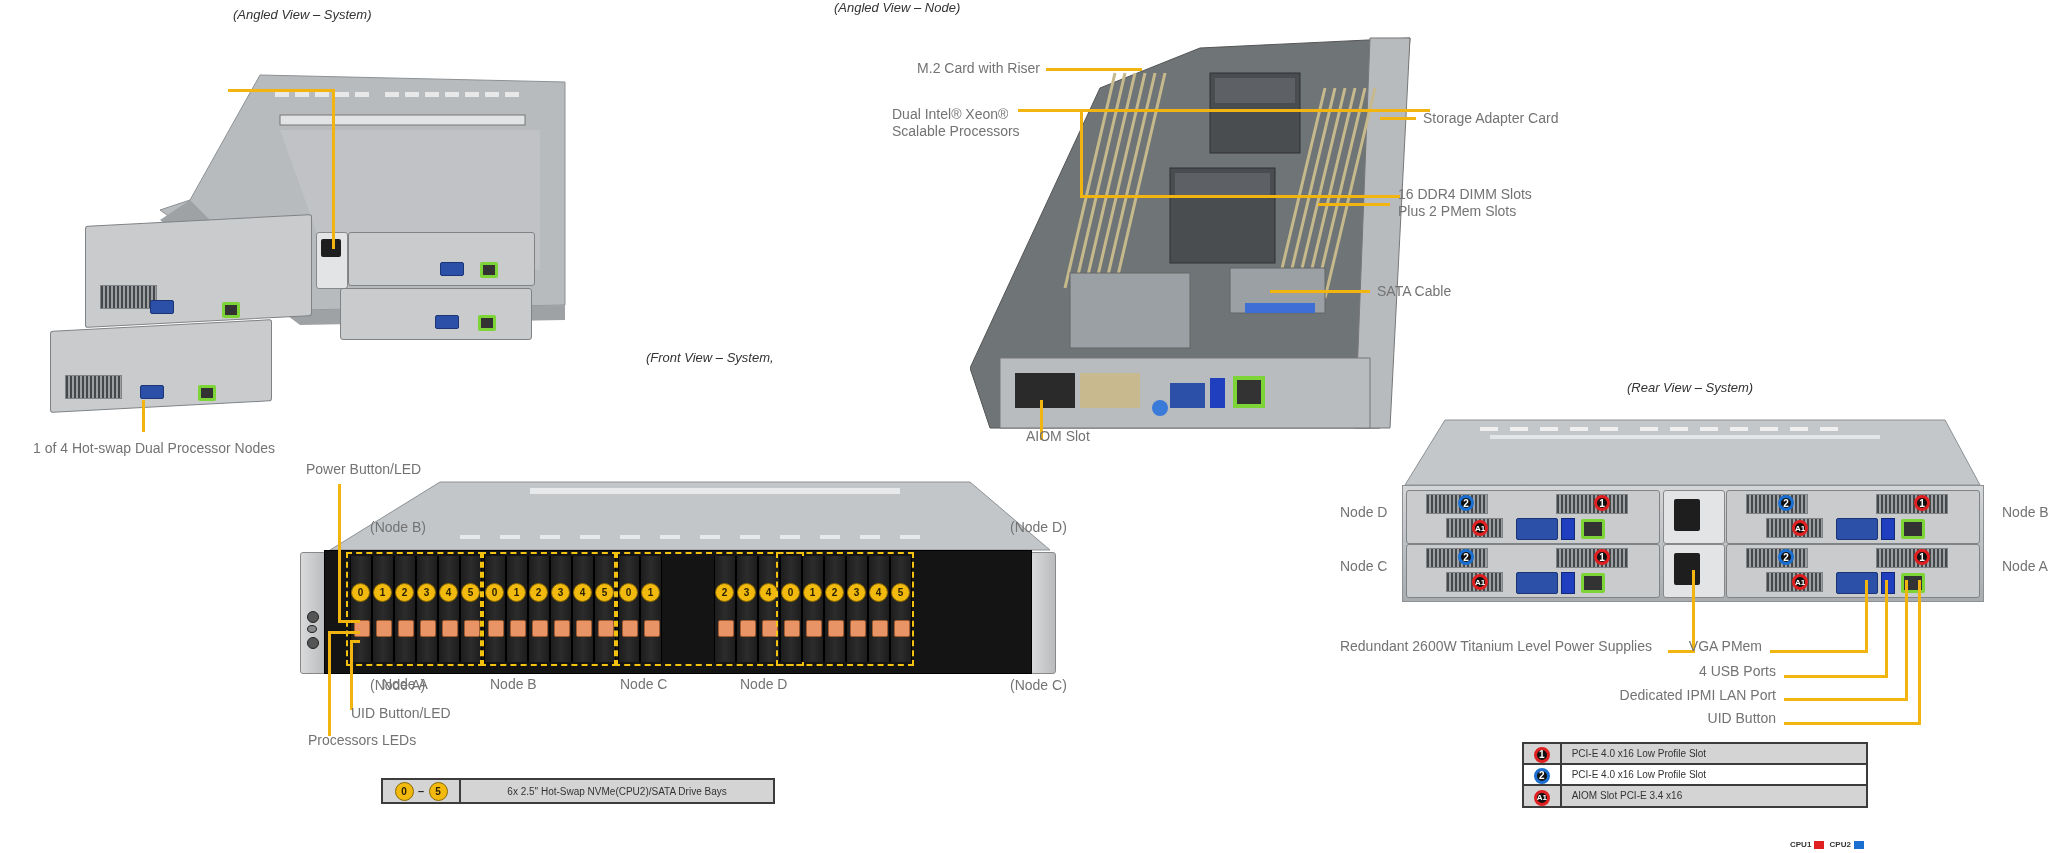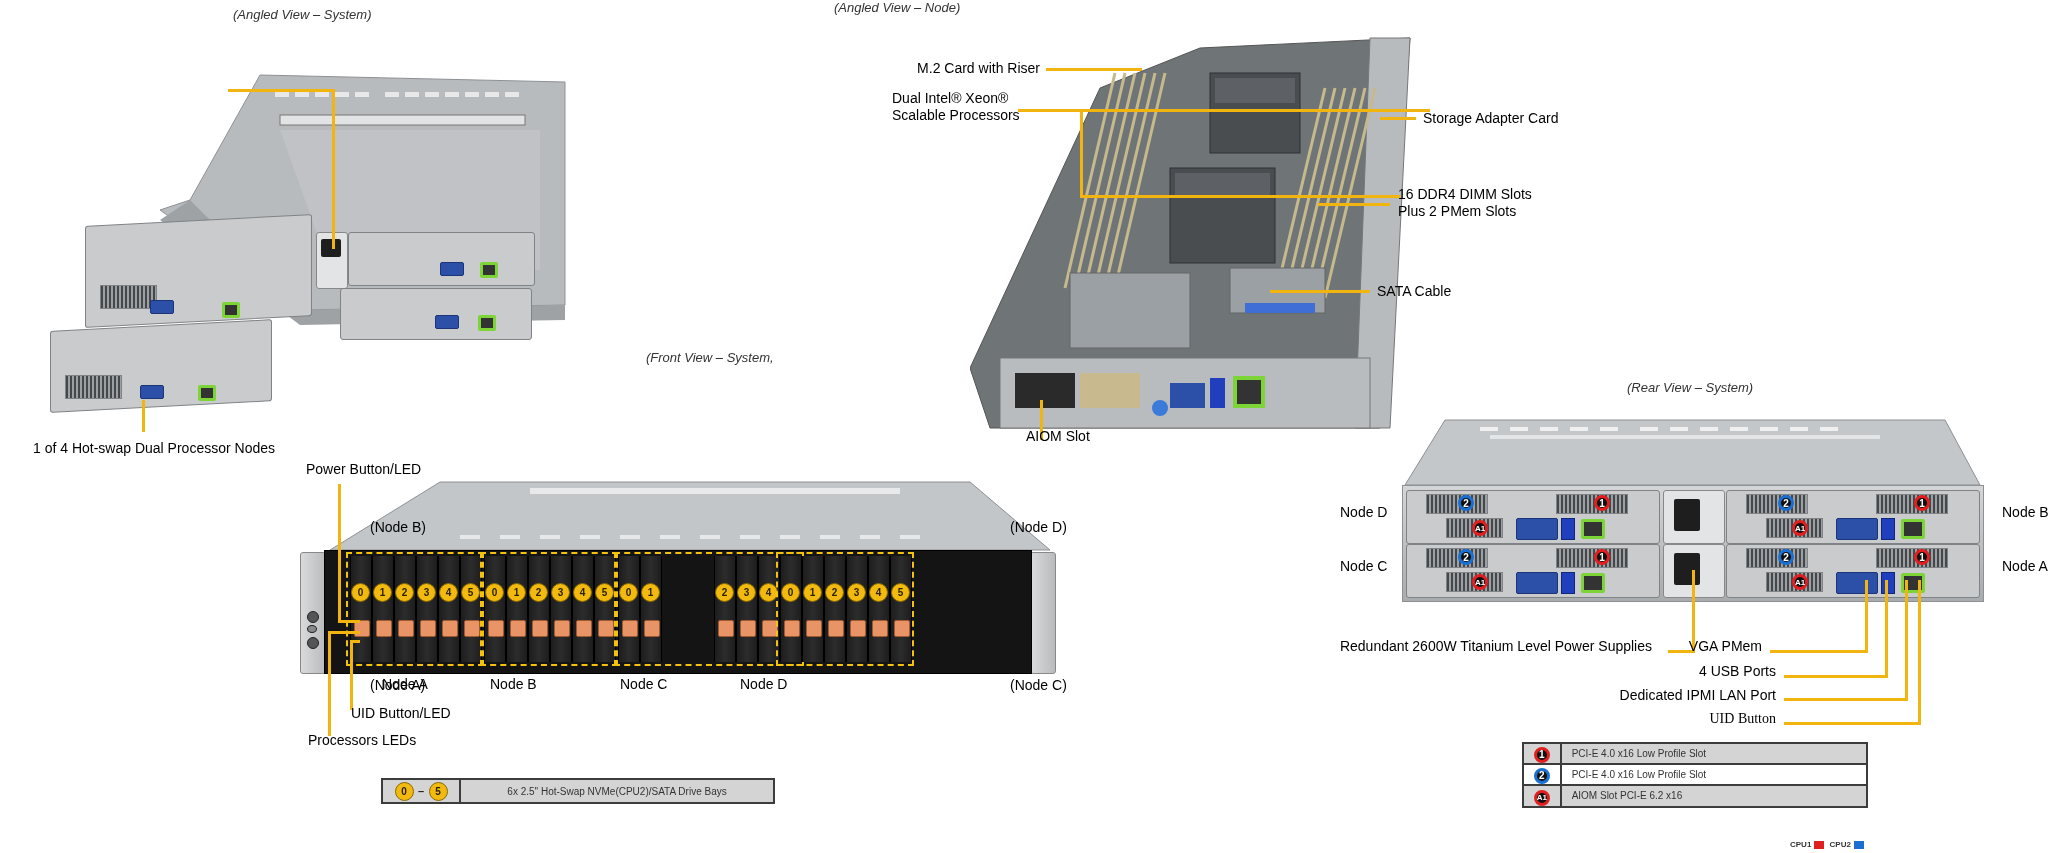--- a/index.html
+++ b/index.html
@@ -1,20 +1,20 @@
 <!DOCTYPE html>
 <html><head>
 <meta charset="utf-8">
 <style>
   html, body { margin:0; padding:0; background:#ffffff; }
   body { width:2048px; height:853px; position:relative; overflow:hidden;
          font-family:"Liberation Sans", sans-serif; color:#222; }
   .abs { position:absolute; }
   .cap { font-style:italic; font-size:13px; color:#333; white-space:nowrap; }
-  .lbl { font-size:14px; color:#000000; white-space:nowrap; line-height:17px; }
+  .lbl { font-size:14px; color:#737373; white-space:nowrap; line-height:17px; }
   .lbl.r { text-align:right; }
   .ln { position:absolute; background:#f2b40f; }
   .h { height:3px; }
   .v { width:3px; }
 
   
   .chassis { position:absolute; background:linear-gradient(180deg,#d4d6d8 0%,#b9bcbf 60%,#a9acaf 100%); border:1px solid #8d9194; }
   .node { position:absolute; background:#c9cbcd; border:1px solid #7f8386; border-radius:3px; }
   .grille { position:absolute; background:repeating-linear-gradient(90deg,#5a5e61 0 2px,#d0d2d4 2px 4px),#c0c2c4; background-blend-mode:multiply; border:1px solid #7f8386; }
   .vga { position:absolute; background:#2c4fa8; border:1px solid #1c3478; border-radius:2px; }
@@ -140,21 +140,21 @@
     <rect x="110" y="345" width="60" height="35" fill="#c9b98f"></rect>
     <rect x="200" y="355" width="35" height="25" fill="#2c4fa8"></rect>
     <rect x="240" y="350" width="15" height="30" fill="#1f3fbf"></rect>
     <rect x="265" y="350" width="28" height="28" fill="#333" stroke="#7cd436" stroke-width="4"></rect>
     <circle cx="190" cy="380" r="8" fill="#3a7ad8"></circle>
   </svg>
 
   <div class="abs lbl r" style="left:0;top:40px;width:200px;">M.2 Card with Riser</div>
   <div class="ln h" style="left:206px;top:48px;width:96px;"></div>
 
-  <div class="abs lbl" style="left:52px;top:70px;white-space:pre-line;">Dual Intel® Xeon®
+  <div class="abs lbl" style="left:52px;top:86px;white-space:pre-line;">Dual Intel® Xeon®
 Scalable Processors</div>
   <div class="ln h" style="left:178px;top:89px;width:412px;"></div>
   <div class="ln v" style="left:240px;top:89px;height:88px;"></div>
   <div class="ln h" style="left:240px;top:175px;width:320px;"></div>
 
   <div class="abs lbl" style="left:583px;top:90px;">Storage Adapter Card</div>
   <div class="ln h" style="left:540px;top:97px;width:36px;"></div>
 
   <div class="abs lbl" style="left:558px;top:166px;white-space:pre-line;">16 DDR4 DIMM Slots
 Plus 2 PMem Slots</div>
@@ -416,35 +416,35 @@
   <div class="ln h" style="left:454px;top:265px;width:104px;"></div>
   <div class="ln v" style="left:575px;top:170px;height:120px;"></div>
   <div class="ln h" style="left:454px;top:288px;width:124px;"></div>
   <div class="ln v" style="left:588px;top:170px;height:145px;"></div>
   <div class="ln h" style="left:454px;top:312px;width:137px;"></div>
 
   <div class="abs lbl r" style="left:0;top:228px;width:322px;">Redundant  2600W Titanium  Level  Power Supplies</div>
   <div class="abs lbl r" style="left:220px;top:228px;width:212px;">VGA PMem</div>
   <div class="abs lbl r" style="left:220px;top:253px;width:226px;">4 USB Ports</div>
   <div class="abs lbl r" style="left:220px;top:277px;width:226px;">Dedicated IPMI  LAN Port</div>
-  <div class="abs lbl r" style="left:220px;top:300px;width:226px;font-family:Liberation Serif, serif;">UID  Button</div>
+  <div class="abs lbl r" style="left:220px;top:300px;width:226px;">UID  Button</div>
 </div>
 
 <table style="left:1522px;top:742px;width:346px;">
   <tbody>
   <tr class="gray">
     <td style="height:19px;position:relative;"><span class="slotbadge red" style="position:relative;display:inline-flex;">1</span></td>
     <td class="desc">PCI-E  4.0 x16 Low Profile Slot</td>
   </tr>
   <tr>
     <td style="height:19px;"><span class="slotbadge blue" style="position:relative;display:inline-flex;">2</span></td>
     <td class="desc">PCI-E  4.0 x16 Low Profile Slot</td>
   </tr>
   <tr class="gray">
     <td style="height:19px;"><span class="slotbadge red" style="position:relative;display:inline-flex;font-size:8px;">A1</span></td>
-    <td class="desc">AIOM Slot PCI-E  6.2 x16</td>
+    <td class="desc">AIOM Slot PCI-E  3.4 x16</td>
   </tr>
 </tbody>
   </table>
 <div class="abs" style="left:1790px;top:840px;font-size:8px;font-weight:bold;color:#333;">
   <span>CPU1</span><span class="legend-sq" style="background:#e02020;"></span>
   <span>CPU2</span><span class="legend-sq" style="background:#1a6fd0;"></span>
 </div>
 
 </body></html>

